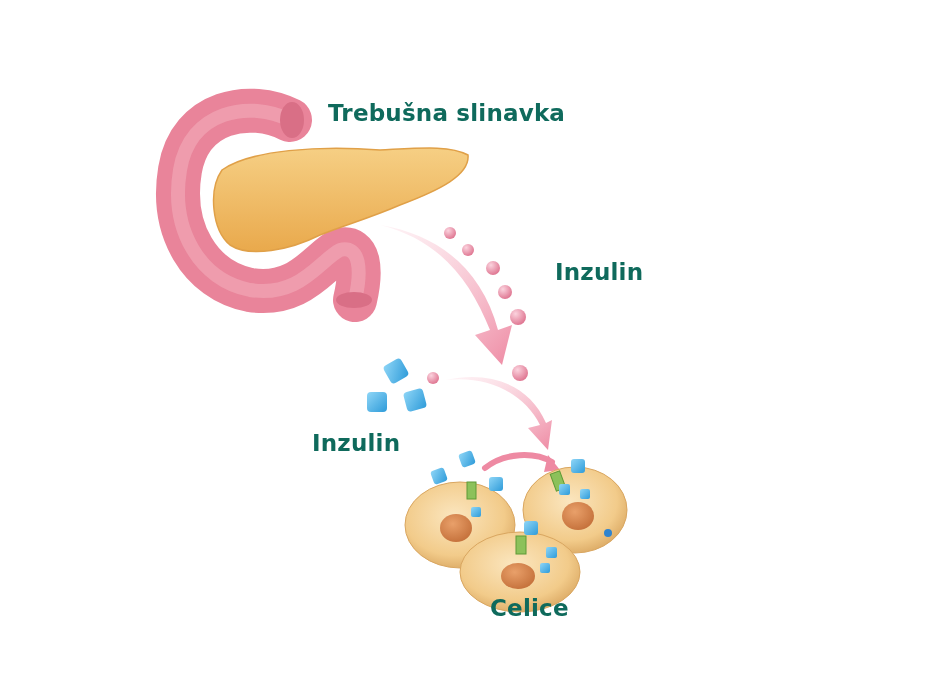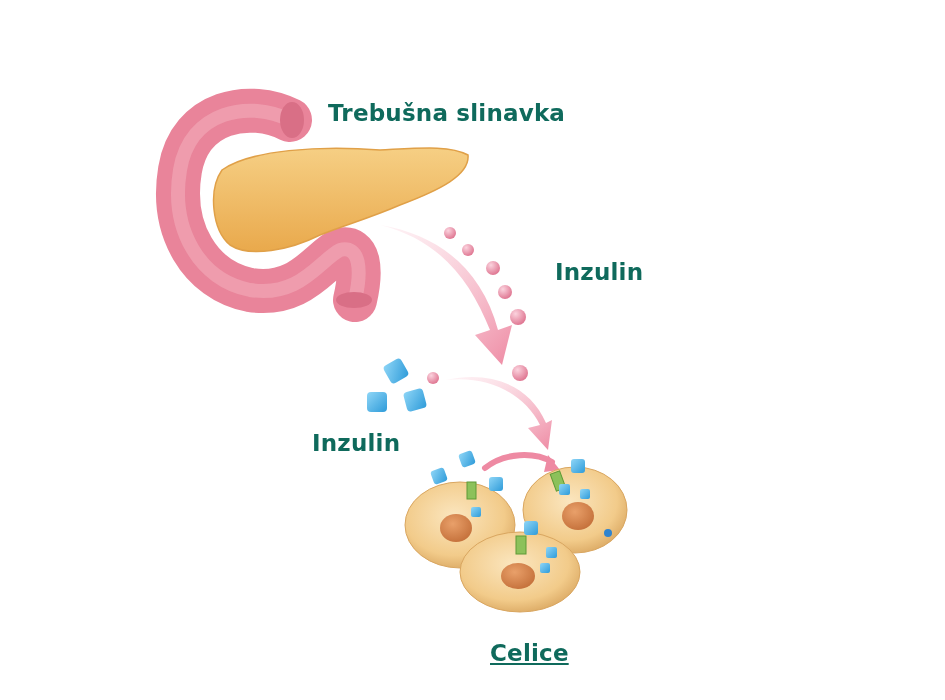--- a/index.html
+++ b/index.html
@@ -93,13 +93,13 @@
     <circle cx="608" cy="533" r="4" fill="#2f84cf"></circle>
     <rect x="524" y="521" width="14" height="14" rx="3" fill="url(#cubeG)"></rect>
     <rect x="546" y="547" width="11" height="11" rx="2" fill="url(#cubeG)"></rect>
     <rect x="540" y="563" width="10" height="10" rx="2" fill="url(#cubeG)"></rect>
   </g>
 </svg>
 
 <div class="label" style="left:328px; top:100px;">Trebušna slinavka</div>
 <div class="label" style="left:535px; top:259px;margin-left:20px;">Inzulin</div>
 <div class="label" style="left:312px; top:430px;">Inzulin</div>
-<div class="label" style="left:490px; top:640px;text-decoration:underline;">Celice</div>
+<div class="label" style="left:490px; top:595px;">Celice</div>
 
 </body></html>

